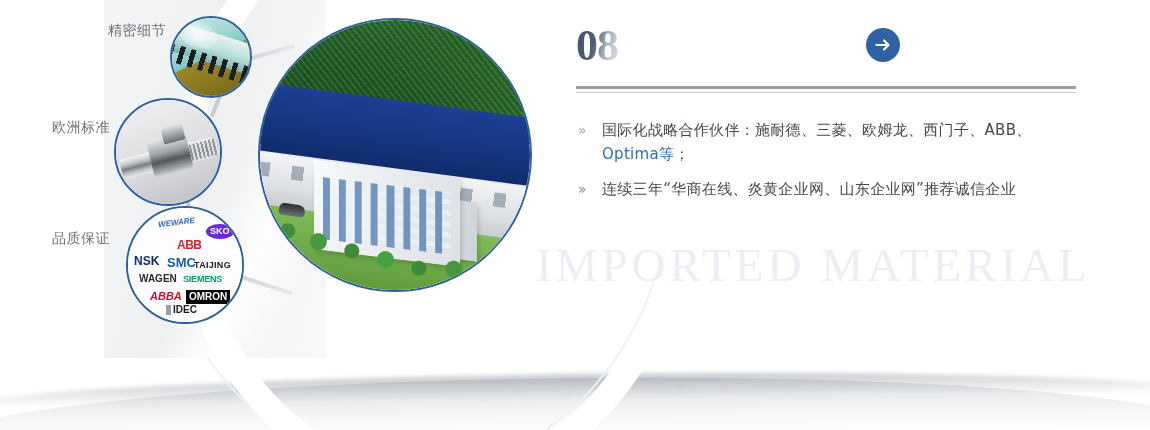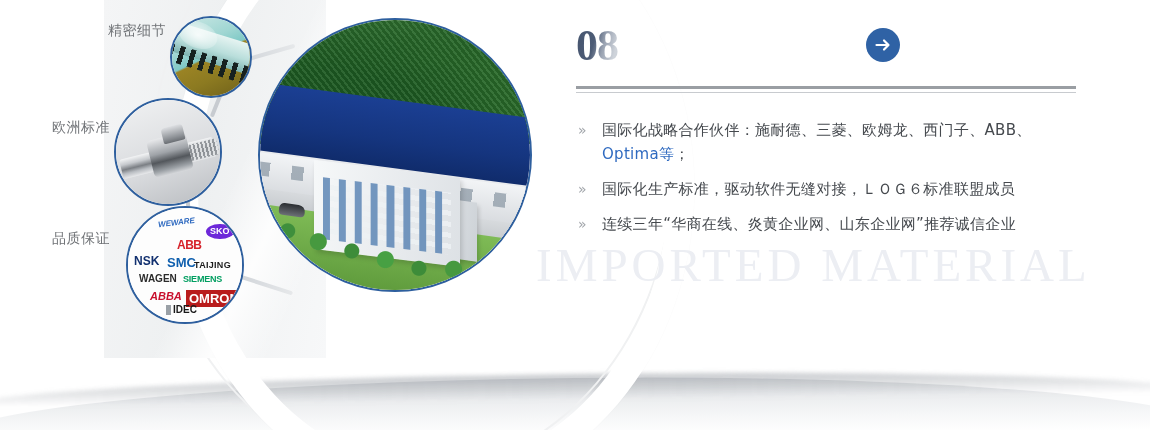--- a/index.html
+++ b/index.html
@@ -247,21 +247,21 @@
     <div class="bg"></div>
     <span class="logo" style="left:30px;top:11px;font-size:8px;color:#2f6ac0;transform:rotate(-7deg);font-style:italic;">WEWARE</span>
     <span class="logo" style="left:78px;top:16px;font-size:9px;color:#fff;background:#6d28d9;border-radius:50%;padding:3px 4px;">SKO</span>
     <span class="logo" style="left:49px;top:31px;font-size:12px;color:#d6222a;letter-spacing:-.5px;">ABB</span>
     <span class="logo" style="left:6px;top:47px;font-size:12px;color:#12306f;">NSK</span>
     <span class="logo" style="left:39px;top:48px;font-size:13px;color:#0f5fae;">SMC</span>
     <span class="logo" style="left:66px;top:53px;font-size:9px;color:#1a1a1a;letter-spacing:.3px;">TAIJING</span>
     <span class="logo" style="left:11px;top:66px;font-size:10px;color:#2b2b2b;">WAGEN</span>
     <span class="logo" style="left:55px;top:67px;font-size:9px;color:#009e60;letter-spacing:-.2px;">SIEMENS</span>
     <span class="logo" style="left:22px;top:83px;font-size:11px;color:#c8102e;font-style:italic;">ABBA</span>
-    <span class="logo" style="left:58px;top:82px;font-size:13px;color:#fff;background:#b91c1c;padding:2px 3px;">OMRON</span>
+    <span class="logo" style="left:58px;top:82px;font-size:10px;color:#fff;background:#000000;padding:2px 3px;">OMRON</span>
     <span class="logo" style="left:38px;top:97px;font-size:10px;color:#1a1a1a;border-left:5px solid #9aa0a6;padding-left:2px;">IDEC</span>
   </div>
 
   <div class="circ" id="circ-photo">
     <div class="sky"></div>
     <div class="hill"></div>
     <div class="ground"></div>
     <div class="roof"></div>
     <div class="roof-edge"></div>
     <div class="wall"></div>
@@ -288,21 +288,20 @@
     <div class="divider"></div>
     <div class="divider2"></div>
 
     <div class="bullets">
       <div class="bullet">
         <span class="mark">»</span>
         <span>国际化战略合作伙伴：施耐德、三菱、欧姆龙、西门子、ABB、</span><span class="hl">Optima等</span><span>；</span>
       </div>
       <div class="bullet">
         <span class="mark">»</span>
-        <span>国际化生产标准，驱动软件无缝对接，ＬＯＧ６标准联盟成员</span>
       </div>
       <div class="bullet">
         <span class="mark">»</span>
         <span>连续三年“华商在线、炎黄企业网、山东企业网”推荐诚信企业</span>
       </div>
     </div>
 
     <div class="watermark">IMPORTED  MATERIAL</div>
   </div>
 

